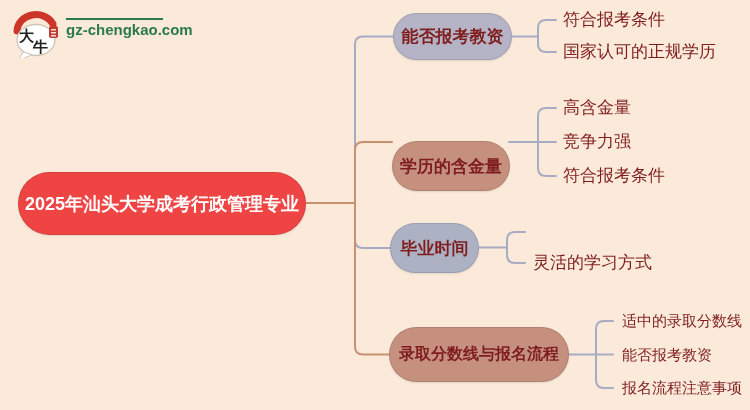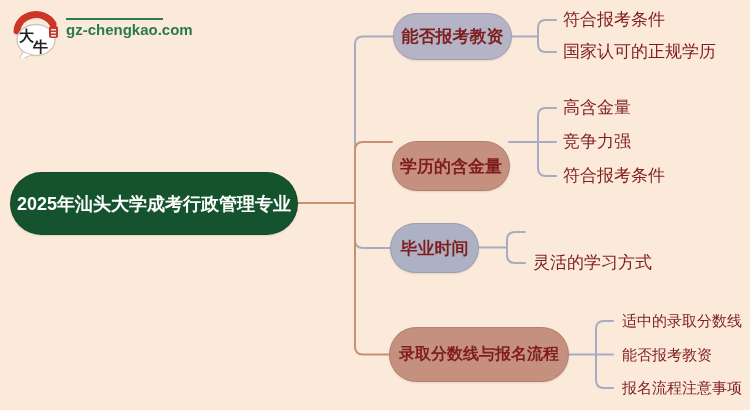--- a/index.html
+++ b/index.html
@@ -87,21 +87,21 @@
       <rect x="39" y="19" width="5" height="1.5" fill="#ffffff" opacity=".85"></rect>
       <rect x="39" y="22" width="5" height="1.5" fill="#ffffff" opacity=".85"></rect>
       <rect x="39" y="25" width="5" height="1.5" fill="#ffffff" opacity=".85"></rect>
     </svg>
     <div class="logo-text">
       <div class="logo-divider"></div>
       <div class="logo-url">gz-chengkao.com</div>
     </div>
   </div>
 
-  <div class="pill root" style="background-color: #14532d;">2025年汕头大学成考行政管理专业</div>
+  <div class="pill root" style="background-color: #ef4444; margin-left: 8px;">2025年汕头大学成考行政管理专业</div>
 
   <div class="pill b1" style="background-color: rgb(181, 179, 198);">能否报考教资</div>
   <div class="pill b2" style="background-color: rgb(197, 144, 126);">学历的含金量</div>
   <div class="pill b3" style="background-color: rgb(172, 177, 195); text-align: right;">毕业时间</div>
   <div class="pill b4" style="background-color: rgb(197, 144, 126);">录取分数线与报名流程</div>
 
   <div class="leaf" style="left:563px;top:20px">符合报考条件</div>
   <div class="leaf" style="left:563px;top:52px">国家认可的正规学历</div>
 
   <div class="leaf" style="left:563px;top:108px">高含金量</div>

